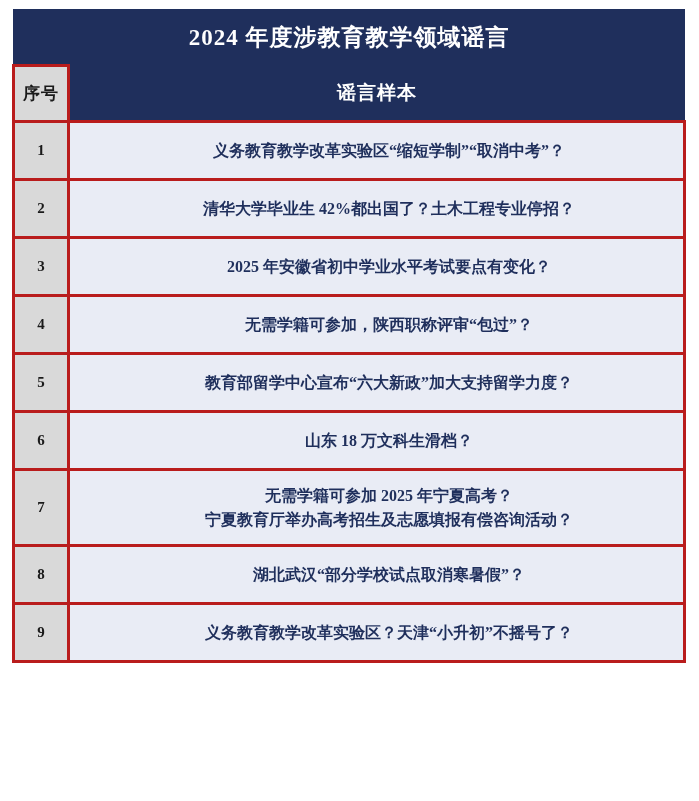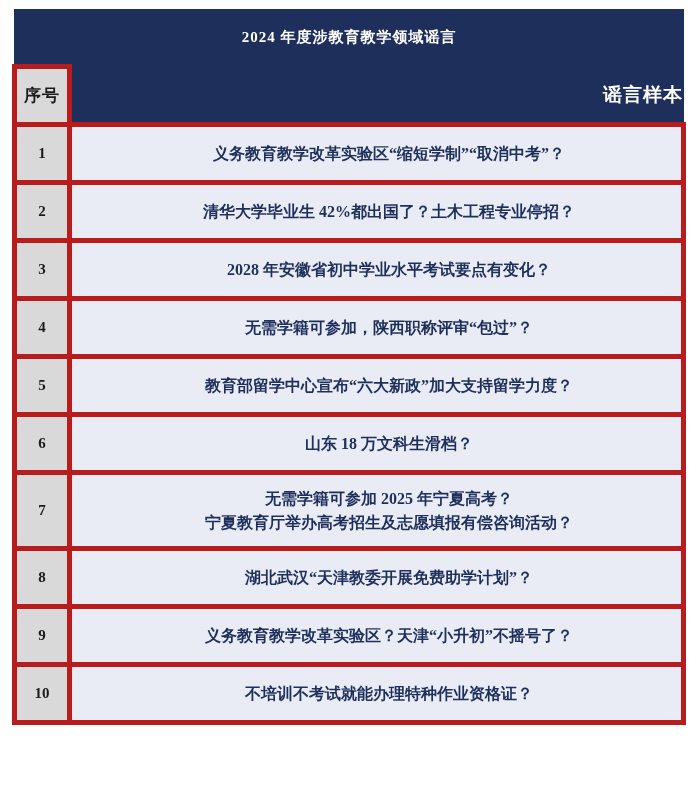--- a/index.html
+++ b/index.html
@@ -19,49 +19,49 @@
     box-sizing: border-box;
     position: relative;
   }
   table.rumor-table {
     border-collapse: collapse;
     table-layout: fixed;
     width: 674px;
     margin: 9px 0 0 12px;
   }
   table.rumor-table td {
-    border: 5px solid #b91c1c;
+    border: 3px solid #b91c1c;
     padding: 0;
     vertical-align: middle;
   }
   
   .title-cell {
     background: #1f2f5c;
     color: #ffffff;
     text-align: center;
     height: 54px;
-    font-size: 15px;
+    font-size: 23px;
     font-weight: bold;
     letter-spacing: 1px;
     border: 1px solid #1f2f5c !important;
   }
   
   .hdr-idx {
     background: #d9d9d9;
     color: #1a1a1a;
     text-align: center;
     height: 53px;
     font-size: 17px;
     font-weight: bold;
     letter-spacing: 1px;
   }
   .hdr-sample {
     background: #1f2f5c;
     color: #ffffff;
-    text-align: right;
+    text-align: center;
     height: 53px;
     font-size: 19px;
     font-weight: bold;
     letter-spacing: 1px;
     border: 1px solid #1f2f5c !important;
   }
   
   .idx-cell {
     background: #d9d9d9;
     color: #1a1a1a;
@@ -115,21 +115,21 @@
       <tr class="r-normal">
         <td class="idx-cell">2</td>
         <td class="sample-cell">
           <span class="line">清华大学毕业生 42%都出国了？土木工程专业停招？</span>
         </td>
       </tr>
 
       <tr class="r-normal">
         <td class="idx-cell">3</td>
         <td class="sample-cell">
-          <span class="line">2028 年安徽省初中学业水平考试要点有变化？</span>
+          <span class="line">2025 年安徽省初中学业水平考试要点有变化？</span>
         </td>
       </tr>
 
       <tr class="r-normal">
         <td class="idx-cell">4</td>
         <td class="sample-cell">
           <span class="line">无需学籍可参加，陕西职称评审“包过”？</span>
         </td>
       </tr>
 
@@ -151,32 +151,26 @@
         <td class="idx-cell">7</td>
         <td class="sample-cell">
           <span class="line">无需学籍可参加 2025 年宁夏高考？</span>
           <span class="line">宁夏教育厅举办高考招生及志愿填报有偿咨询活动？</span>
         </td>
       </tr>
 
       <tr class="r-normal">
         <td class="idx-cell">8</td>
         <td class="sample-cell">
-          <span class="line">湖北武汉“天津教委开展免费助学计划”？</span>
+          <span class="line">湖北武汉“部分学校试点取消寒暑假”？</span>
         </td>
       </tr>
 
       <tr class="r-normal">
         <td class="idx-cell">9</td>
         <td class="sample-cell">
           <span class="line">义务教育教学改革实验区？天津“小升初”不摇号了？</span>
         </td>
       </tr>
 
-      <tr class="r-normal">
-        <td class="idx-cell">10</td>
-        <td class="sample-cell">
-          <span class="line">不培训不考试就能办理特种作业资格证？</span>
-        </td>
-      </tr>
     </tbody>
   </table>
 </div>
 
 </body></html>

